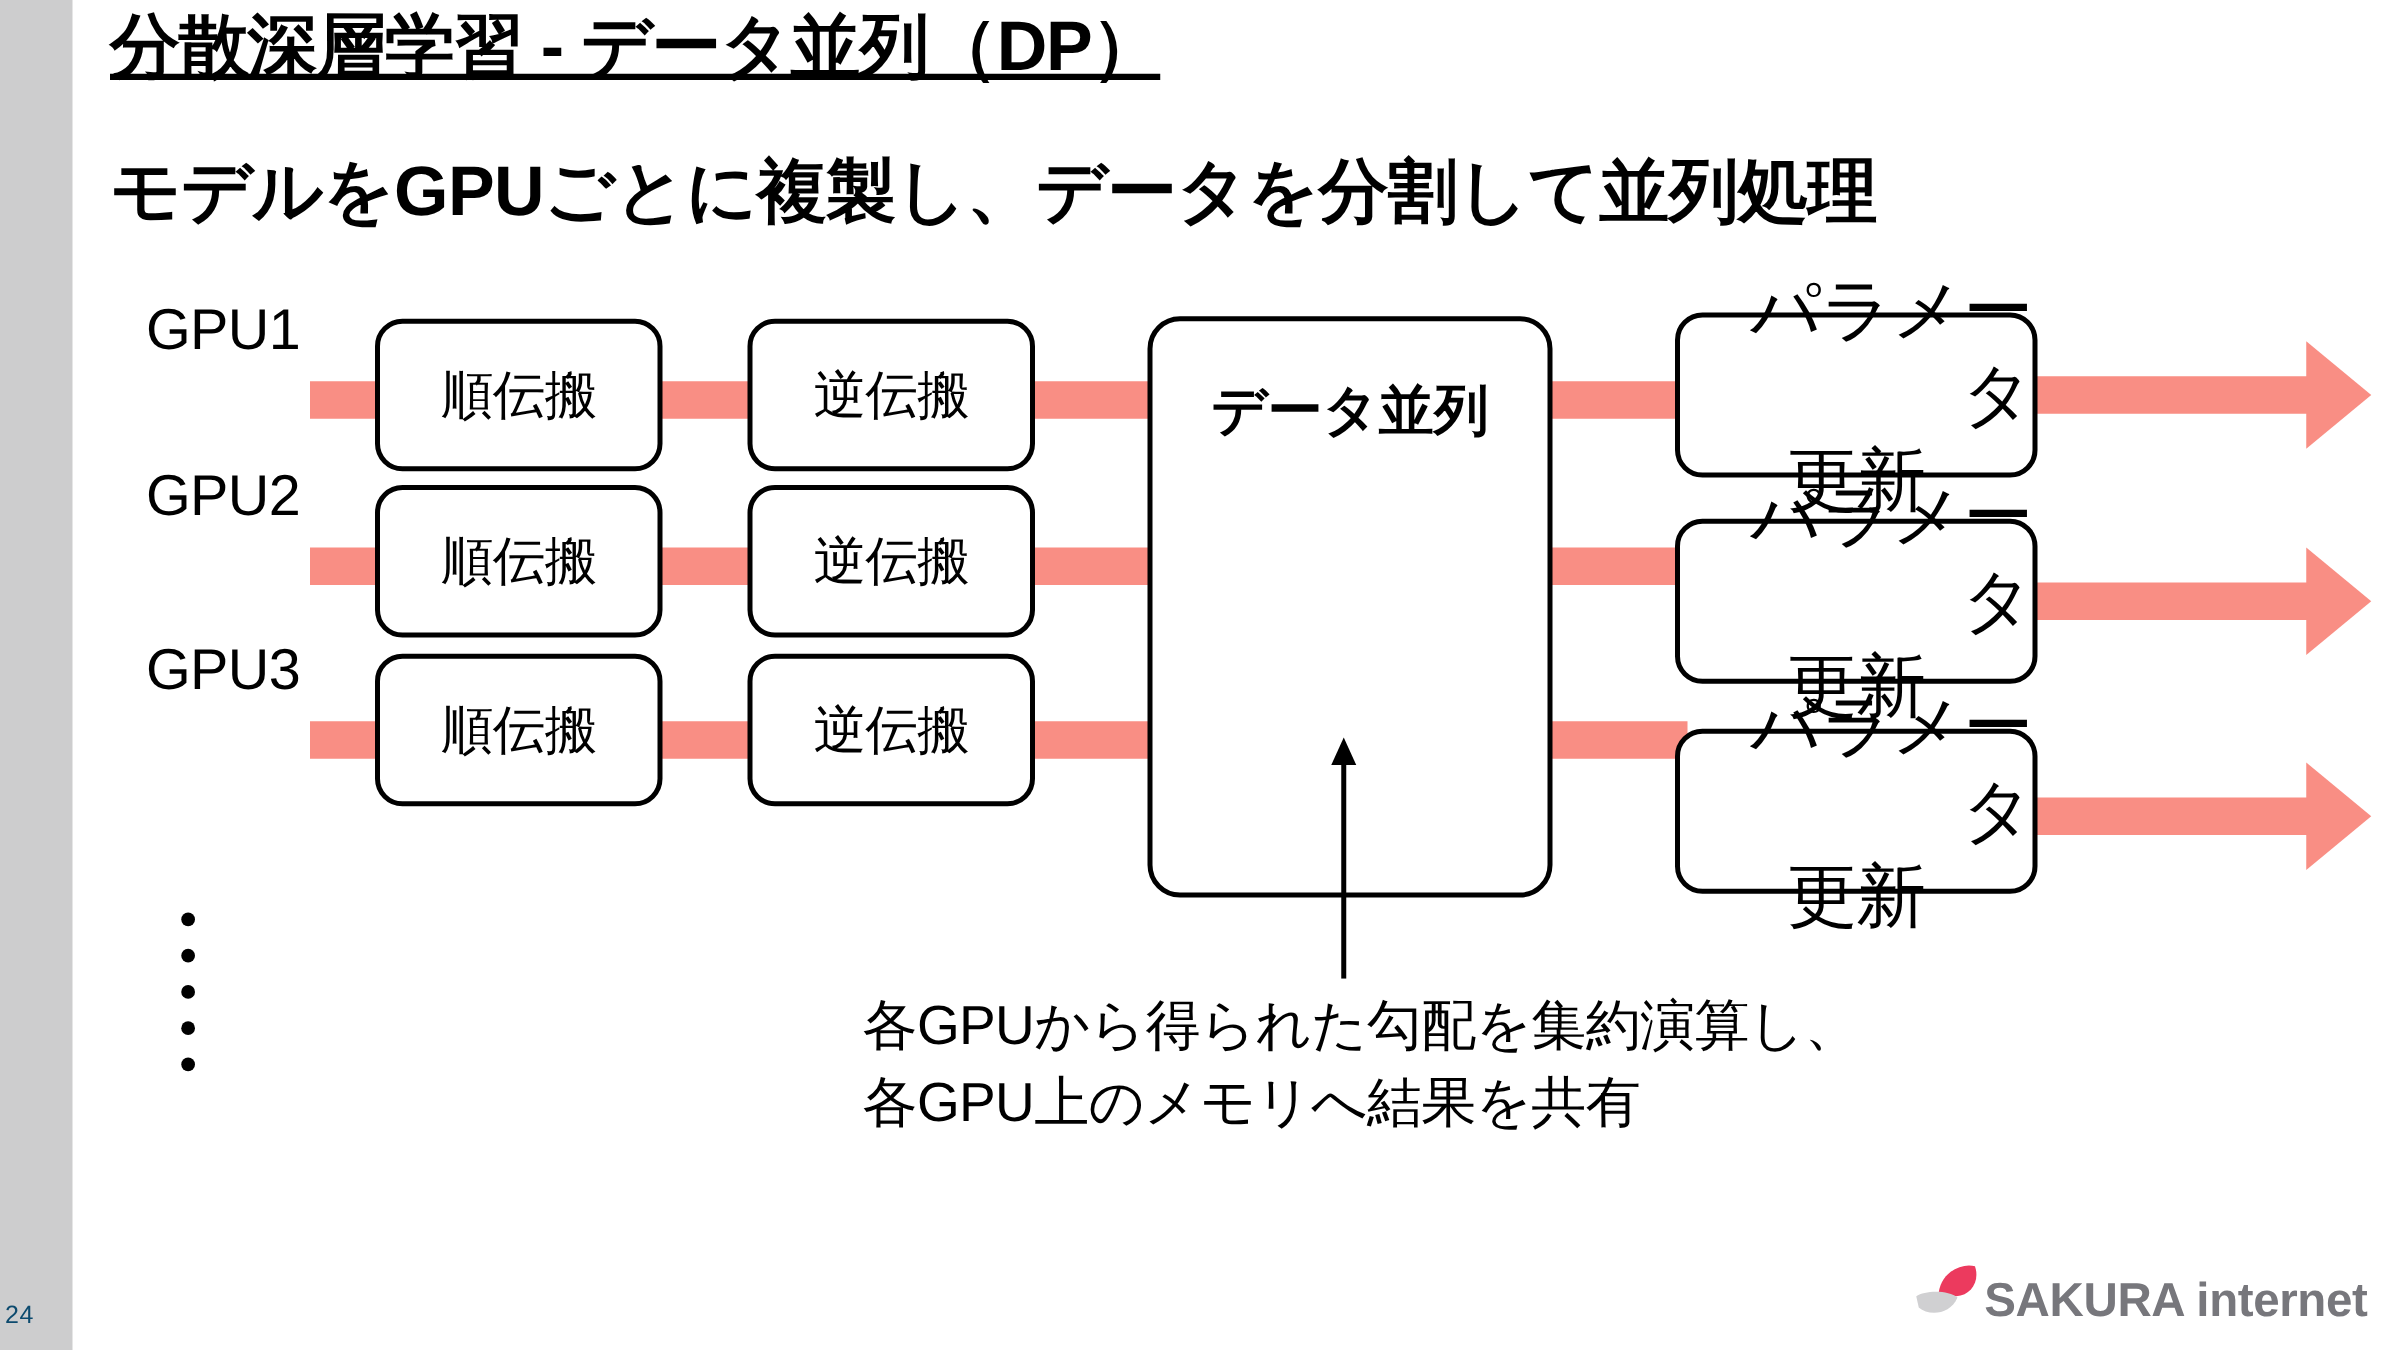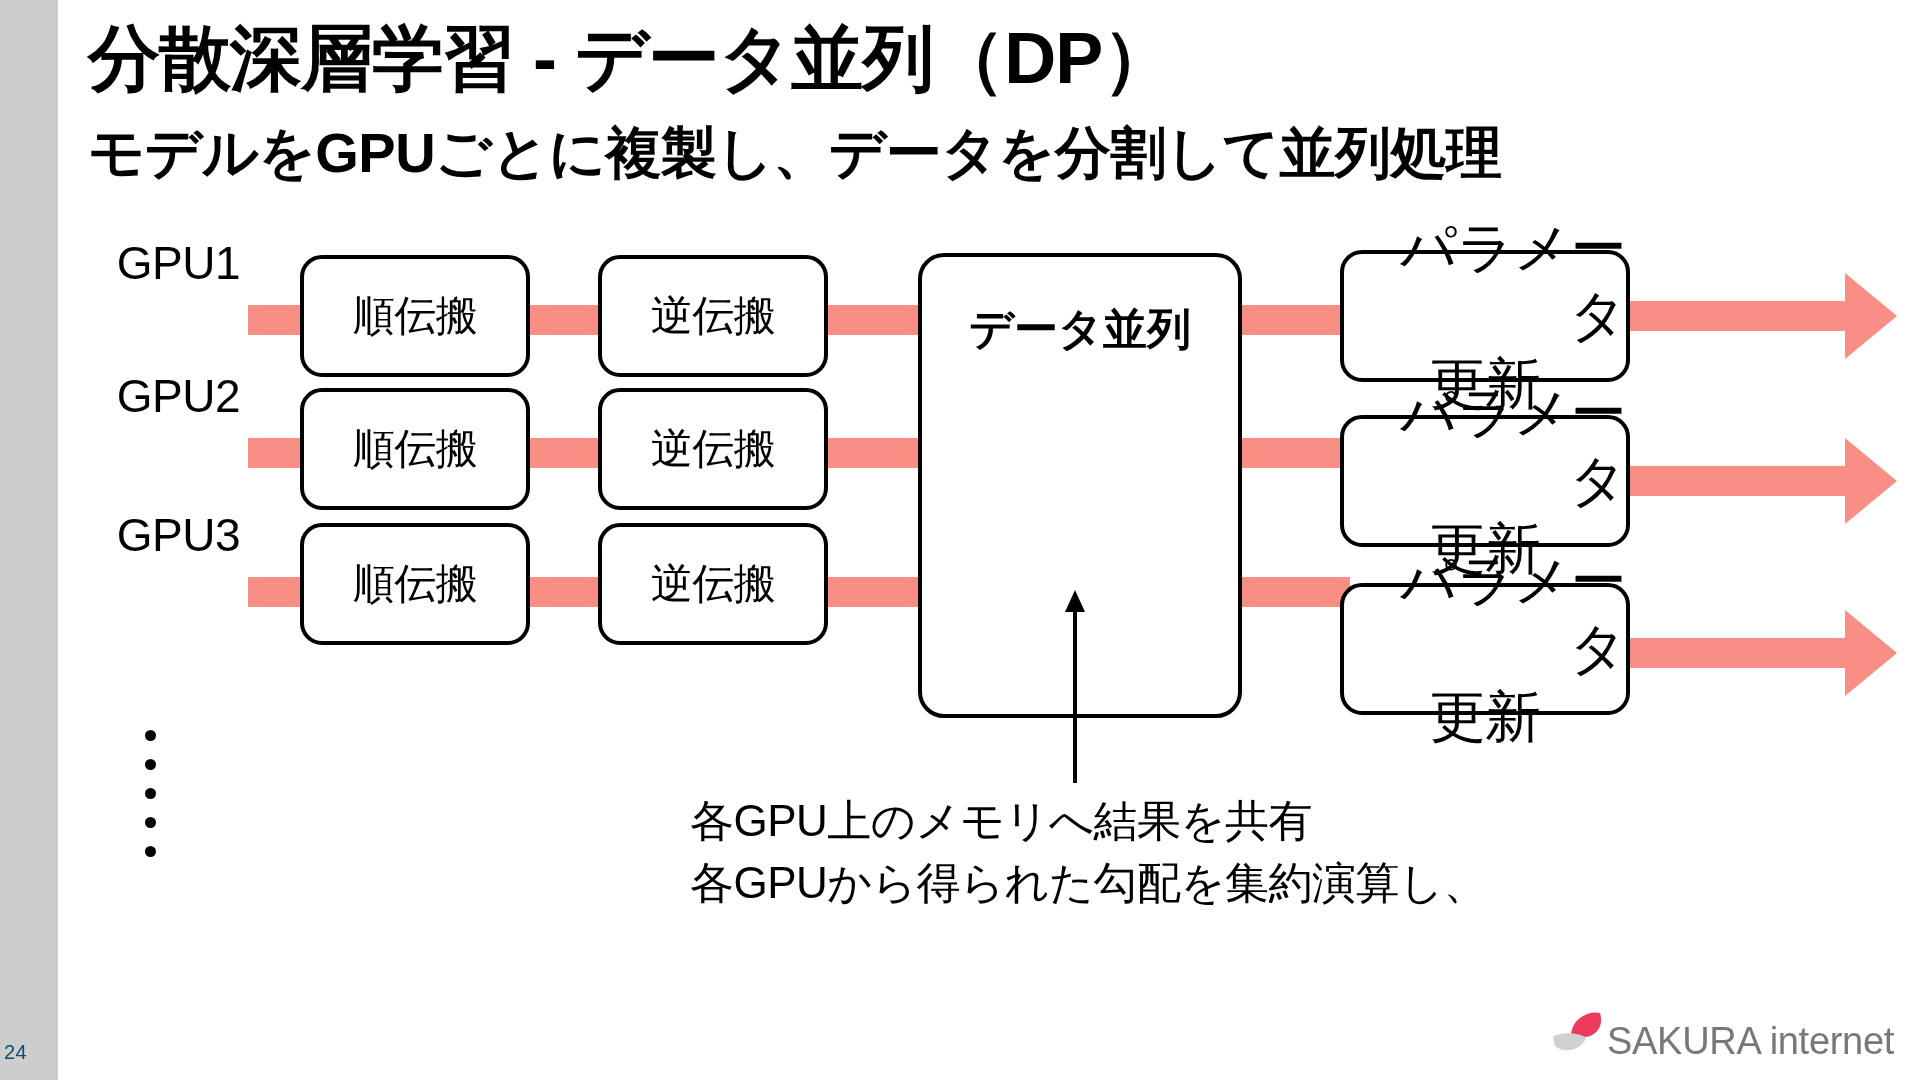--- a/index.html
+++ b/index.html
@@ -38,27 +38,28 @@
     font-size: 20px;
     line-height: 1;
     letter-spacing: 0.5px;
     font-family: "Liberation Sans", sans-serif;
   }
 
   
   .title {
     position: absolute;
     left: 88px;
-    top: 20px;
-    font-size: 72px;
+    top: 7px;
+    font-size: 56px;
     font-weight: bold;
     letter-spacing: -1px;
     line-height: 1.08;
     white-space: nowrap;
     font-family: "Liberation Sans", "DejaVu Sans", sans-serif;
+    text-decoration: underline;
   }
   .subtitle {
     position: absolute;
     left: 88px;
     top: 122px;
     font-size: 56px;
     font-weight: bold;
     line-height: 1.12;
     letter-spacing: -0.5px;
     white-space: nowrap;
@@ -194,21 +195,21 @@
     gap: 2px;
   }
   .logo-mark {
     position: relative;
     width: 58px;
     height: 52px;
     margin-right: -4px;
   }
   .logo-text {
     font-size: 38px;
-    font-weight: normal;
+    font-weight: bold;
     color: #77777c;
     letter-spacing: -0.3px;
     line-height: 1;
     padding-bottom: 2px;
   }
 </style>
 </head>
 <body>
 
 <div class="slide">
@@ -280,22 +281,22 @@
       <i></i>
       <i></i>
     </div>
 
     <svg class="callout-arrow" style="left:1055px; top:588px;" width="40" height="195" viewBox="0 0 40 195">
       <line x1="20" y1="195" x2="20" y2="14" stroke="#000000" stroke-width="4"></line>
       <polygon points="20,2 30,24 10,24" fill="#000000"></polygon>
     </svg>
 
     <div class="caption" style="left:690px; top:790px;">
+      <div>各GPUから得られた勾配を集約演算し、</div>
       <div>各GPU上のメモリへ結果を共有</div>
-      <div>各GPUから得られた勾配を集約演算し、</div>
     </div>
   </div>
 
   <div class="logo">
     <div class="logo-mark">
       <svg width="58" height="52" viewBox="0 0 58 52">
         <path d="M20 24 C22 8, 38 0, 49 3 C53 15, 46 26, 34 27 Z" fill="#ec3a5e"></path>
         <path d="M2 27 C9 22, 28 22, 35 28 C29 42, 12 43, 4 36 Z" fill="#d0d0d2"></path>
       </svg>
     </div>

